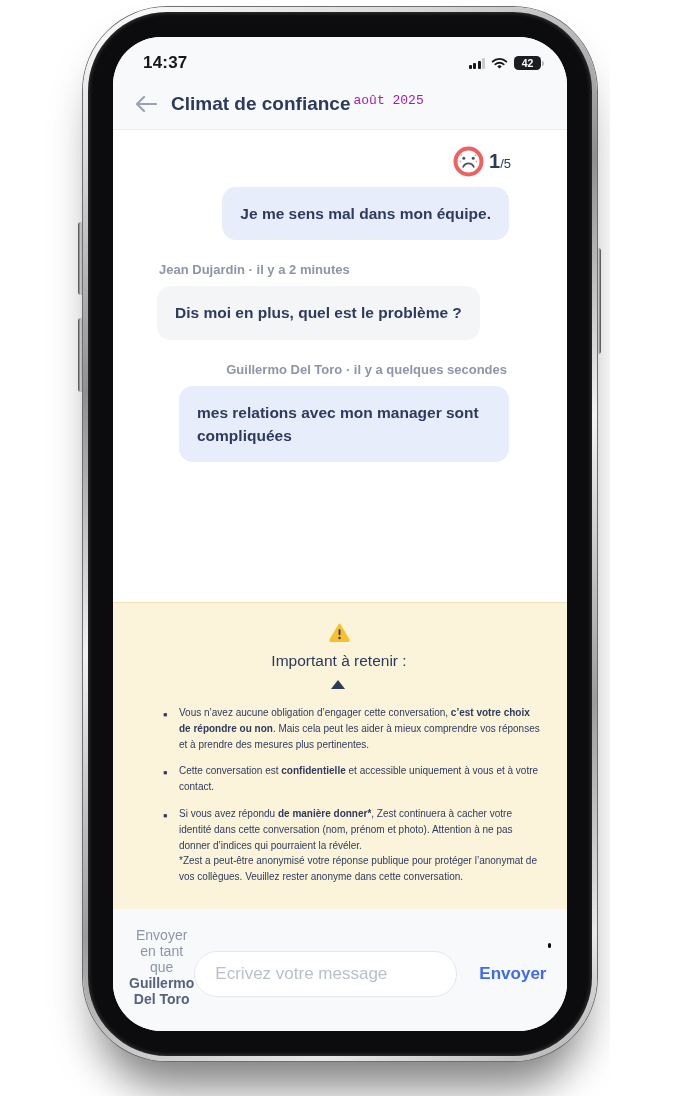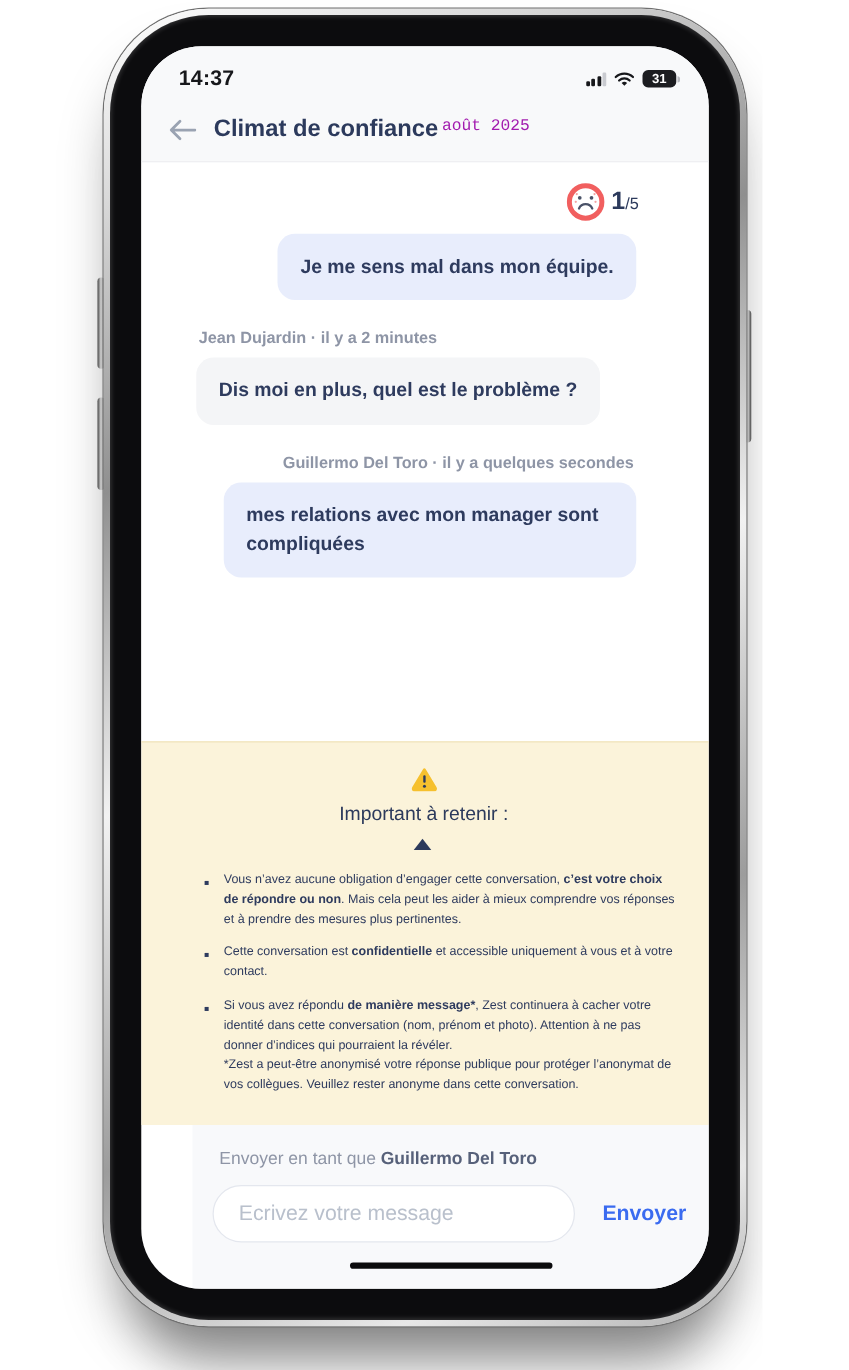--- a/index.html
+++ b/index.html
@@ -59,21 +59,21 @@
   .notice-head { display:flex; align-items:center; gap:10px;flex-direction:column; }
   .notice-title { font-size:15.5px; color:#2c3a5c; flex:1; }
   .collapse-btn { width:0; height:0; border-left:7px solid transparent; border-right:7px solid transparent;
                   border-bottom:9px solid #2c3a5c; cursor:pointer; margin-right:2px; }
   .notice ul { list-style:none; margin-top:16px; padding-left:26px; display:flex; flex-direction:column; gap:11px; }
   .notice li { position:relative; font-size:10px; line-height:1.58; color:#2e3b5e; padding-left:16px; white-space:pre-wrap; }
   .notice li::before { content:"▪"; position:absolute; left:0; top:0; font-size:13px; color:#2e3b5e; }
   .notice li b { font-weight:bold; }
 
   
-  .composer { background:#f8f9fb; padding:18px 16px 10px 16px; display:flex; flex-direction:column;margin-left:41px; }
+  .composer { background:#f8f9fb; padding:18px 16px 10px 16px; display:flex; flex-direction:row; }
   .send-as { font-size:14px; color:#8e95a6; text-align:center; width:calc(100% - 116px); margin-bottom:14px; }
   .send-as b { color:#57617a; font-weight:bold; }
   .composer-row { display:flex; align-items:center; gap:20px; }
   .msg-input { flex:1; height:46px; border:1.5px solid #e4e7ee; border-radius:23px; background:#ffffff;
                padding:0 20px; font-size:17px; color:#2e3b5e; outline:none; font-family:"Liberation Sans", sans-serif; }
   .msg-input::placeholder { color:#b9c0cc; }
   .send-btn { background:none; border:none; font-size:17px; font-weight:bold; color:#3a6bf0; cursor:pointer;
               font-family:"Liberation Sans", sans-serif; padding:0 2px; }
   .home-indicator { width:162px; height:5px; border-radius:3px; background:#0b0b0d; margin:16px auto 6px auto; }
 </style>
@@ -99,21 +99,21 @@
                   <i></i>
                   <i></i>
                 </span>
               <span style="line-height:0;">
                 <svg width="17" height="13" viewBox="0 0 17 13">
                   <path d="M8.5 11.6 L6.3 9.4 a3.2 3.2 0 0 1 4.4 0 Z" fill="#17181b"></path>
                   <path d="M4.3 7.4 a6.2 6.2 0 0 1 8.4 0" fill="none" stroke="#17181b" stroke-width="1.8" stroke-linecap="round"></path>
                   <path d="M1.6 4.6 a10 10 0 0 1 13.8 0" fill="none" stroke="#17181b" stroke-width="1.8" stroke-linecap="round"></path>
                 </svg>
               </span>
-              <span class="battery">31</span>
+              <span class="battery">42</span>
             </span>
           </div>
 
           <div class="appheader">
             <span class="back-btn">
               <svg width="22" height="18" viewBox="0 0 22 18">
                 <path d="M9 2 L2 9 L9 16 M2.5 9 H21" fill="none" stroke="#9aa3b2" stroke-width="2.2" stroke-linecap="round" stroke-linejoin="round"></path>
               </svg>
             </span>
             <span class="header-text">
@@ -163,21 +163,21 @@
                 <rect x="9.6" y="6.2" width="1.9" height="6" rx="0.9" fill="#2c3a5c"></rect>
                 <circle cx="10.55" cy="15" r="1.2" fill="#2c3a5c"></circle>
               </svg>
             </span>
             <span class="notice-title">Important à retenir :</span>
             <span class="collapse-btn"></span>
           </div>
           <ul>
             <li><span>Vous n’avez aucune obligation d’engager cette conversation, </span><b>c’est votre choix de répondre ou non</b><span>. Mais cela peut les aider à mieux comprendre vos réponses et à prendre des mesures plus pertinentes.</span></li>
             <li><span>Cette conversation est </span><b>confidentielle</b><span> et accessible uniquement à vous et à votre contact.</span></li>
-            <li><span>Si vous avez répondu </span><b>de manière message*</b><span>, Zest continuera à cacher votre identité dans cette conversation (nom, prénom et photo). Attention à ne pas donner d’indices qui pourraient la révéler.
+            <li><span>Si vous avez répondu </span><b>de manière donner*</b><span>, Zest continuera à cacher votre identité dans cette conversation (nom, prénom et photo). Attention à ne pas donner d’indices qui pourraient la révéler.
 *Zest a peut-être anonymisé votre réponse publique pour protéger l’anonymat de vos collègues. Veuillez rester anonyme dans cette conversation.</span></li>
           </ul>
         </div>
 
         <div class="composer">
           <div class="send-as"><span>Envoyer en tant que </span><b>Guillermo Del Toro</b></div>
           <div class="composer-row">
             <input class="msg-input" type="text" placeholder="Ecrivez votre message" style="">
             <button class="send-btn">Envoyer</button>
           </div>

